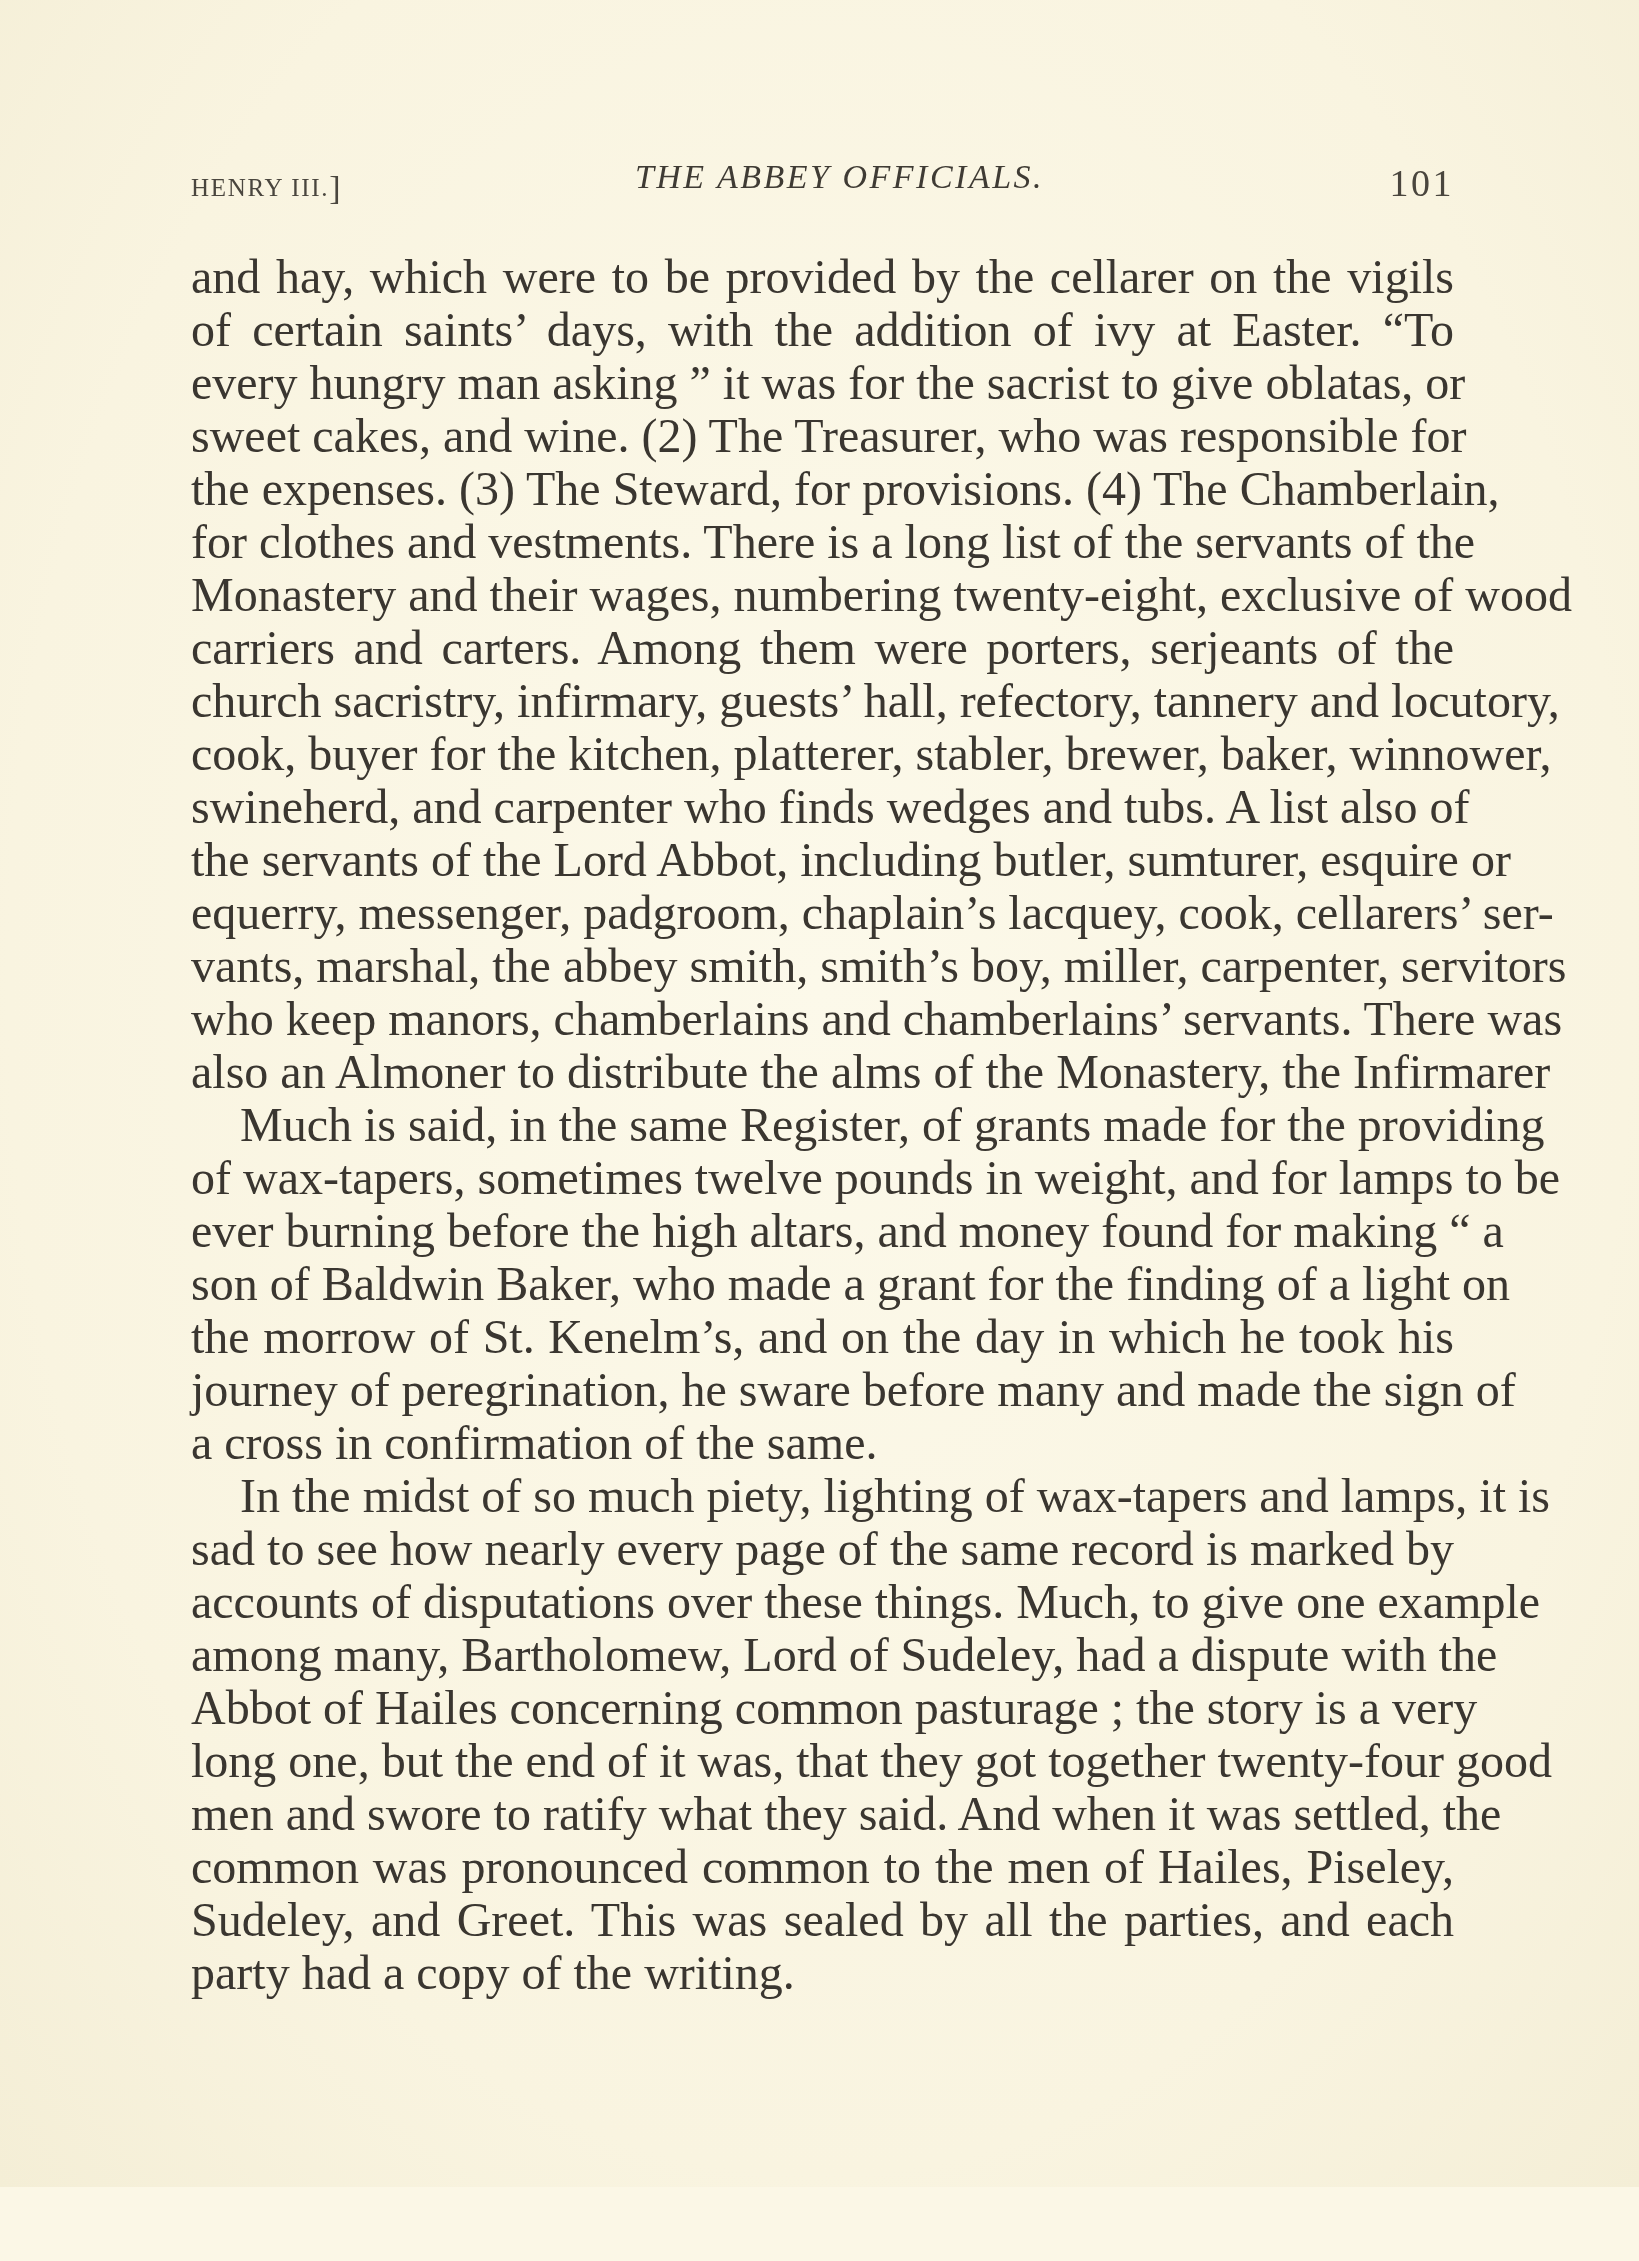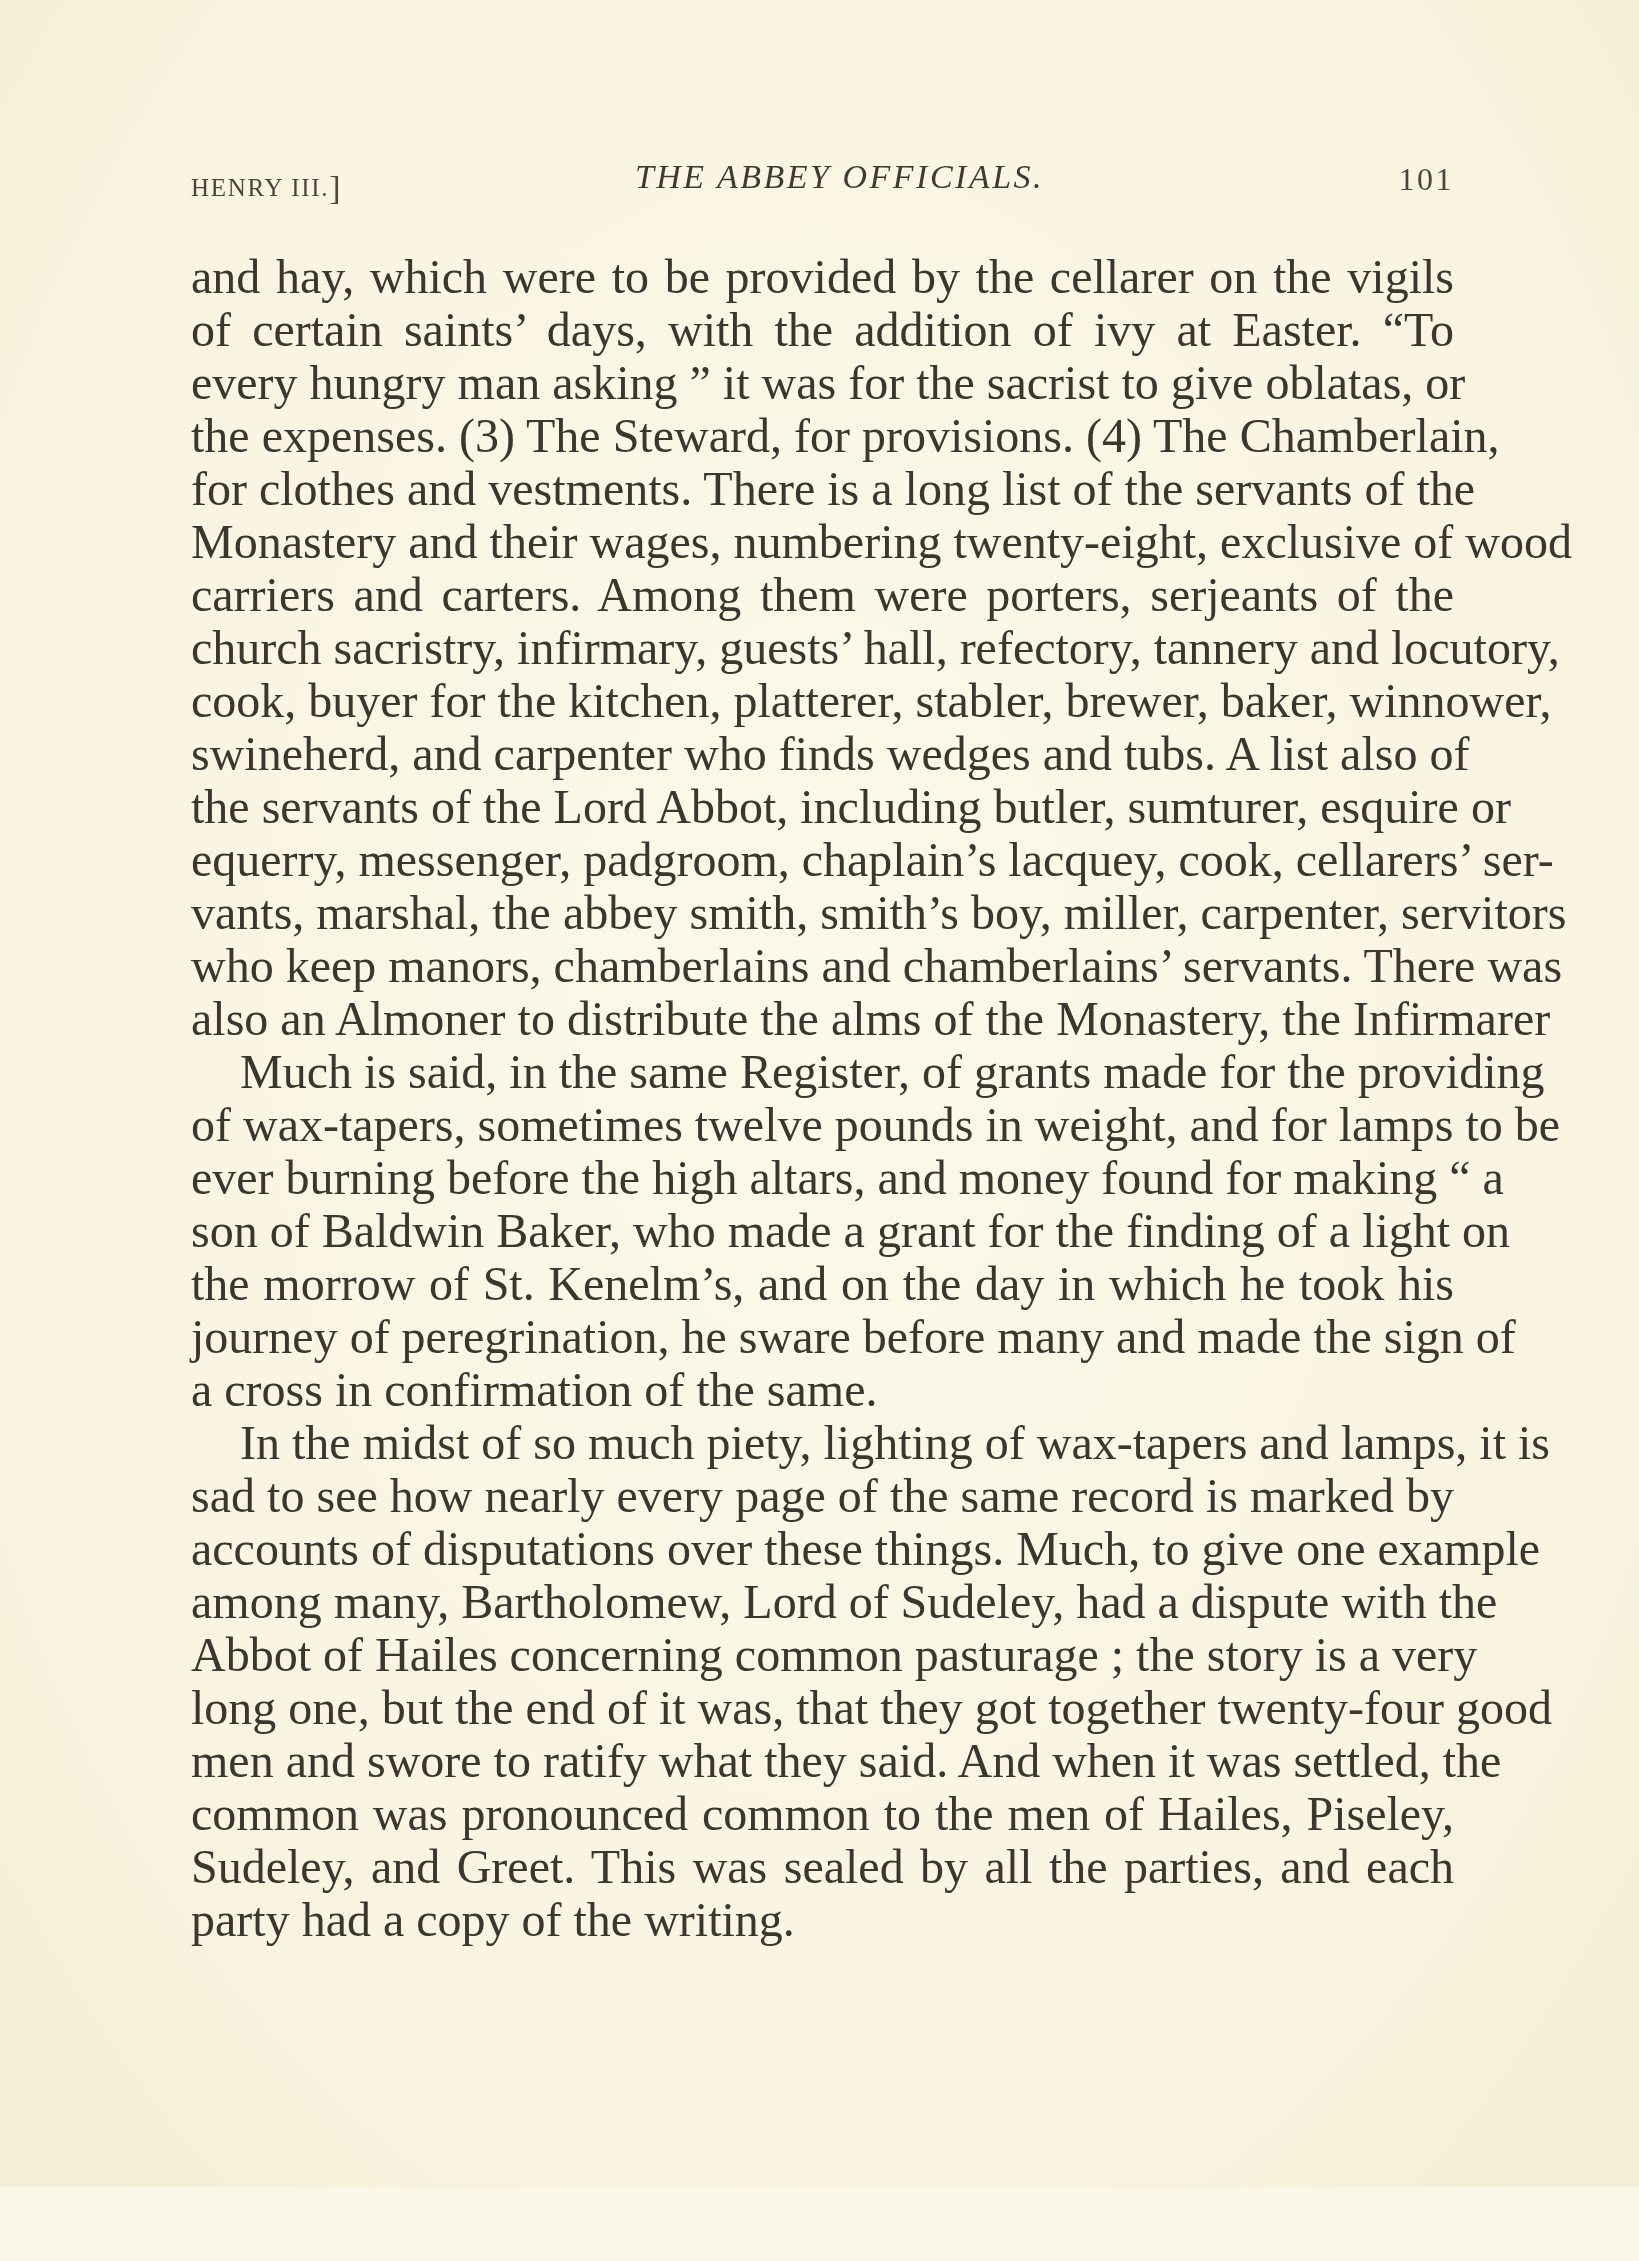--- a/index.html
+++ b/index.html
@@ -41,21 +41,21 @@
     font-style: italic;
     font-size: 34px;
     letter-spacing: 2.5px;
     color: #3f3b34;
     padding-left: 34px;
     font-family: Liberation Serif, serif;
   }
   .rh-page {
     position: absolute;
     right: 0; top: 5px;
-    font-size: 32px;
+    font-size: 38px;
     letter-spacing: 2.5px;
     color: #4a463e;
   }
   .body-text {
     position: absolute;
     left: 191px;
     top: 250px;
     width: 1263px;
   }
   .line {
@@ -79,20 +79,21 @@
     <span class="rh-left"><span>HENRY III.</span><span class="bracket">]</span></span>
     <span class="rh-title">THE ABBEY OFFICIALS.</span>
     <span class="rh-page">101</span>
   </div>
 
   <div class="body-text">
     <div>
       <span class="line">and hay, which were to be provided by the cellarer on the vigils</span>
       <span class="line">of certain saints’ days, with the addition of ivy at Easter. “To</span>
       <span class="line">every hungry man asking ” it was for the sacrist to give oblatas, or</span>
+      <span class="line">sweet cakes, and wine. (2) The Treasurer, who was responsible for</span>
       <span class="line">the expenses. (3) The Steward, for provisions. (4) The Chamberlain,</span>
       <span class="line">for clothes and vestments. There is a long list of the servants of the</span>
       <span class="line">Monastery and their wages, numbering twenty-eight, exclusive of wood</span>
       <span class="line">carriers and carters. Among them were porters, serjeants of the</span>
       <span class="line">church sacristry, infirmary, guests’ hall, refectory, tannery and locutory,</span>
       <span class="line">cook, buyer for the kitchen, platterer, stabler, brewer, baker, winnower,</span>
       <span class="line">swineherd, and carpenter who finds wedges and tubs. A list also of</span>
       <span class="line">the servants of the Lord Abbot, including butler, sumturer, esquire or</span>
       <span class="line">equerry, messenger, padgroom, chaplain’s lacquey, cook, cellarers’ ser-</span>
       <span class="line">vants, marshal, the abbey smith, smith’s boy, miller, carpenter, servitors</span>

